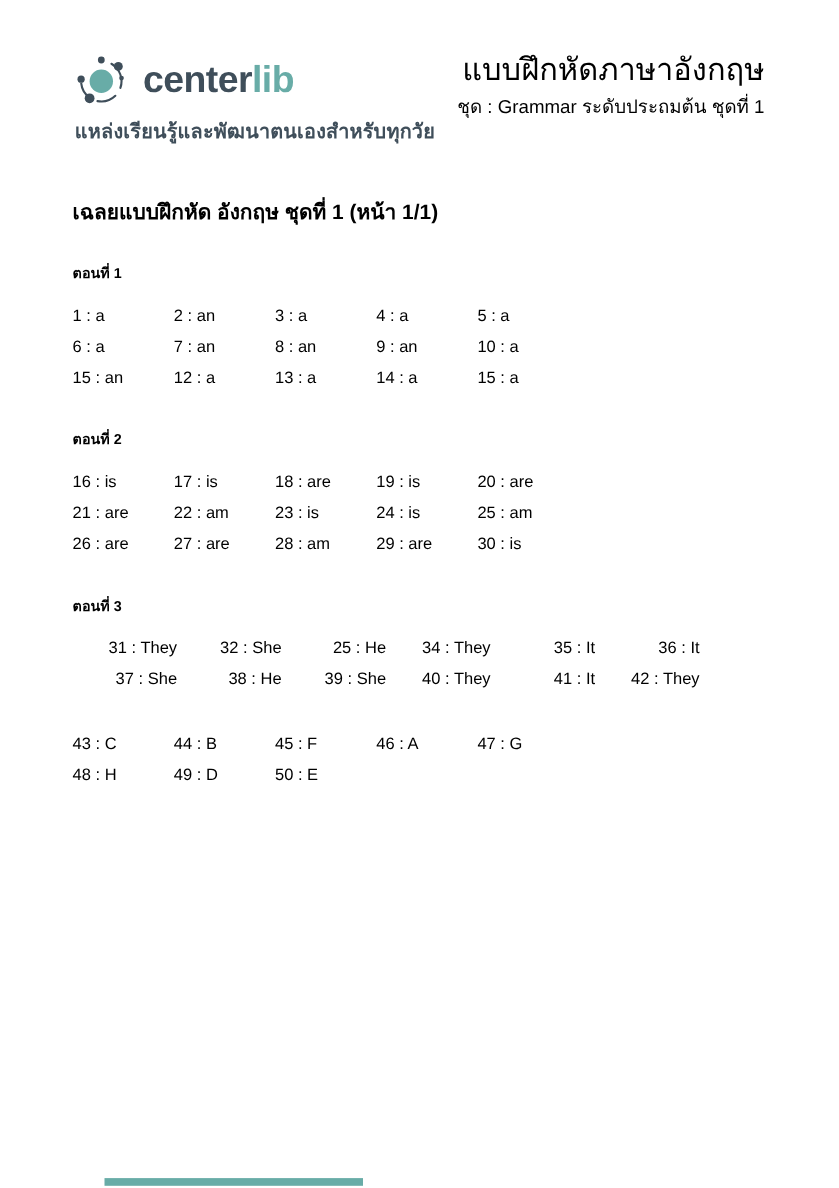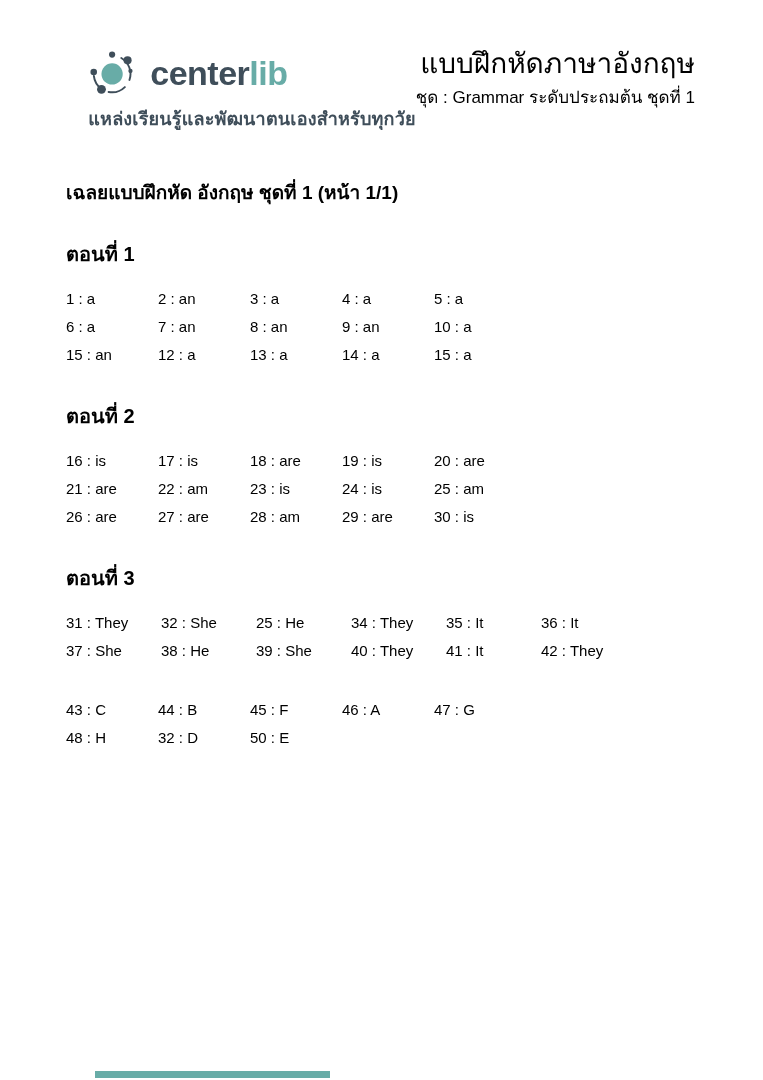--- a/index.html
+++ b/index.html
@@ -9,21 +9,21 @@
     font-family: "Liberation Sans", "DejaVu Sans", sans-serif;
     color: #1a1a1a;
     position: relative;
     overflow: hidden;
   }
   .page { position: relative; width: 763px; height: 1080px; background: #ffffff; }
 
   
   .header {
     display: flex;
-    justify-content: flex-end;
+    justify-content: space-between;
     align-items: flex-start;
     padding: 42px 68px 0 66px;
   }
   .brand { display: flex; flex-direction: column; }
   .brand-row { display: flex; align-items: center; gap: 6px; }
   .brand-icon { width: 58px; height: 58px; flex: 0 0 auto; }
   .wordmark {
     font-size: 34px;
     font-weight: 600;
     letter-spacing: -0.5px;
@@ -57,28 +57,28 @@
   
   .content { padding: 0 66px; }
   .doc-heading {
     margin-top: 44px;
     font-size: 19px;
     font-weight: 700;
     color: #000000;
   }
   .section { margin-top: 31px; }
   .section-title {
-    font-size: 20px;
+    font-size: 13px;
     font-weight: 700;
     color: #000000;
     margin-bottom: 15px;
   }
   .answers-grid { display: grid; }
   .answers-grid.cols-5 { grid-template-columns: repeat(5, 92px); }
-  .answers-grid.cols-6 { grid-template-columns: repeat(6, 95px); }
+  .answers-grid.cols-6 { grid-template-columns: repeat(6, 95px); text-align: right; }
   .answer {
     font-size: 15px;
     line-height: 28px;
     color: #000000;
     white-space: nowrap;
   }
 
   
   .footer-bar {
     position: absolute;
@@ -182,21 +182,21 @@
           </div>
         </section>
         <section class="section">
           <div class="answers-grid cols-5">
             <span class="answer">43 : C</span>
             <span class="answer">44 : B</span>
             <span class="answer">45 : F</span>
             <span class="answer">46 : A</span>
             <span class="answer">47 : G</span>
             <span class="answer">48 : H</span>
-            <span class="answer">32 : D</span>
+            <span class="answer">49 : D</span>
             <span class="answer">50 : E</span>
           </div>
         </section>
       </div>
   </div>
 
   <div class="footer-bar"></div>
 
 </div>
 

